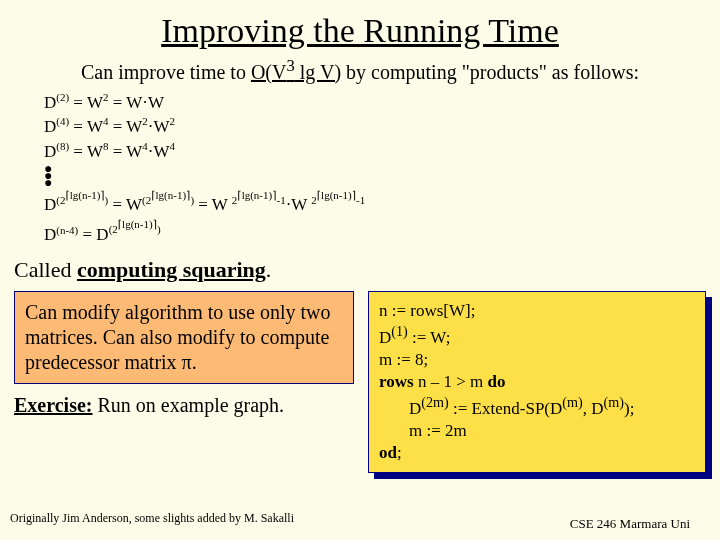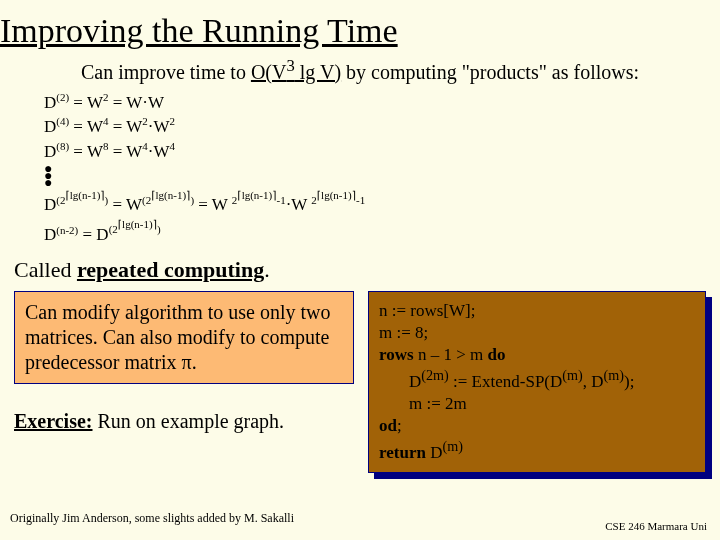--- a/index.html
+++ b/index.html
@@ -5,21 +5,21 @@
   * { margin: 0; padding: 0; box-sizing: border-box; }
   body {
     width: 720px;
     height: 540px;
     background: #fdfce8;
     font-family: "Times New Roman", serif;
     position: relative;
     overflow: hidden;
   }
   .title {
-    text-align: left;
+    text-align: center;
     font-size: 34px;
     text-decoration: underline;
     padding-top: 12px;
     padding-bottom: 4px;
   }
   .subtitle {
     font-size: 20px;
     padding: 2px 14px 6px 14px;
     text-align: center;
   }
@@ -46,51 +46,51 @@
   }
   .box1 {
     border: 1.5px solid #000080;
     background: #fdba74;
     font-size: 20px;
     padding: 8px 10px;
     line-height: 1.25;
   }
   .exercise {
     font-size: 20px;
-    padding-top: 26px;
+    padding-top: 10px;
   }
   .right-col {
     flex: 1;
     position: relative;
   }
   .code-shadow {
     position: absolute;
     top: 6px; left: 6px; right: -6px; bottom: -6px;
     background: #000080;
   }
   .code-box {
     position: relative;
     border: 1.5px solid #000080;
-    background: #a16207;
+    background: #fde047;
     font-size: 17px;
     padding: 8px 10px;
     line-height: 1.3;
   }
   .code-box .indent { padding-left: 30px; }
   .footer-left {
     position: absolute;
     left: 10px;
     bottom: 14px;
     font-size: 12px;
   }
   .footer-right {
     position: absolute;
-    right: 13px;
+    right: 30px;
     bottom: 8px;
-    font-size: 11px;
+    font-size: 13px;
   }
   .vdots {
     font-family: "Wingdings", serif;
     font-size: 14px;
     line-height: 0.5;
     padding: 2px 0;
   }
 </style>
 </head>
 <body>
@@ -100,42 +100,42 @@
 <div class="subtitle">
   <span>Can improve time to </span><span class="ul"><span>O(V</span><sup>3</sup><span> lg V)</span></span><span> by computing "products" as follows:</span>
 </div>
 
 <div class="eqs">
   <div><span>D</span><sup>(2)</sup><span> = W</span><sup>2</sup><span> = W·W</span></div>
   <div><span>D</span><sup>(4)</sup><span> = W</span><sup>4</sup><span> = W</span><sup>2</sup><span>·W</span><sup>2</sup></div>
   <div><span>D</span><sup>(8)</sup><span> = W</span><sup>8</sup><span> = W</span><sup>4</sup><span>·W</span><sup>4</sup></div>
   <div class="vdots">●<br>●<br>●</div>
   <div><span>D</span><sup><span>(2</span><sup>⌈lg(n-1)⌉</sup><span>)</span></sup><span> = W</span><sup><span>(2</span><sup>⌈lg(n-1)⌉</sup><span>)</span></sup><span> = W </span><sup><span>2</span><sup>⌈lg(n-1)⌉</sup><span>-1</span></sup><span>·W </span><sup><span>2</span><sup>⌈lg(n-1)⌉</sup><span>-1</span></sup></div>
-  <div><span>D</span><sup>(n-2)</sup><span> = D</span><sup><span>(2</span><sup>⌈lg(n-1)⌉</sup><span>)</span></sup></div>
+  <div><span>D</span><sup>(n-4)</sup><span> = D</span><sup><span>(2</span><sup>⌈lg(n-1)⌉</sup><span>)</span></sup></div>
 </div>
 
 <div class="called">
-  <span>Called </span><span class="bold-ul">repeated computing</span><span>.</span>
+  <span>Called </span><span class="bold-ul">computing squaring</span><span>.</span>
 </div>
 
 <div class="lower">
   <div class="left-col">
     <div class="box1">Can modify algorithm to use only two matrices. Can also modify to compute predecessor matrix π.</div>
     <div class="exercise">
       <span class="bold-ul">Exercise:</span><span> Run on example graph.</span>
     </div>
   </div>
   <div class="right-col">
     <div class="code-shadow"></div>
     <div class="code-box">
       <div>n := rows[W];</div>
+      <div><span>D</span><sup>(1)</sup><span> := W;</span></div>
       <div>m := 8;</div>
       <div><b>rows</b><span> n – 1 &gt; m </span><b>do</b></div>
       <div class="indent"><span>D</span><sup>(2m)</sup><span> := Extend-SP(D</span><sup>(m)</sup><span>, D</span><sup>(m)</sup><span>);</span></div>
       <div class="indent">m := 2m</div>
       <div><b>od</b>;</div>
-      <div><b>return</b><span> D</span><sup>(m)</sup></div>
     </div>
   </div>
 </div>
 
 <div class="footer-left">Originally Jim Anderson, some slights added by M. Sakalli</div>
 <div class="footer-right">CSE 246 Marmara Uni</div>
 
 </body></html>

